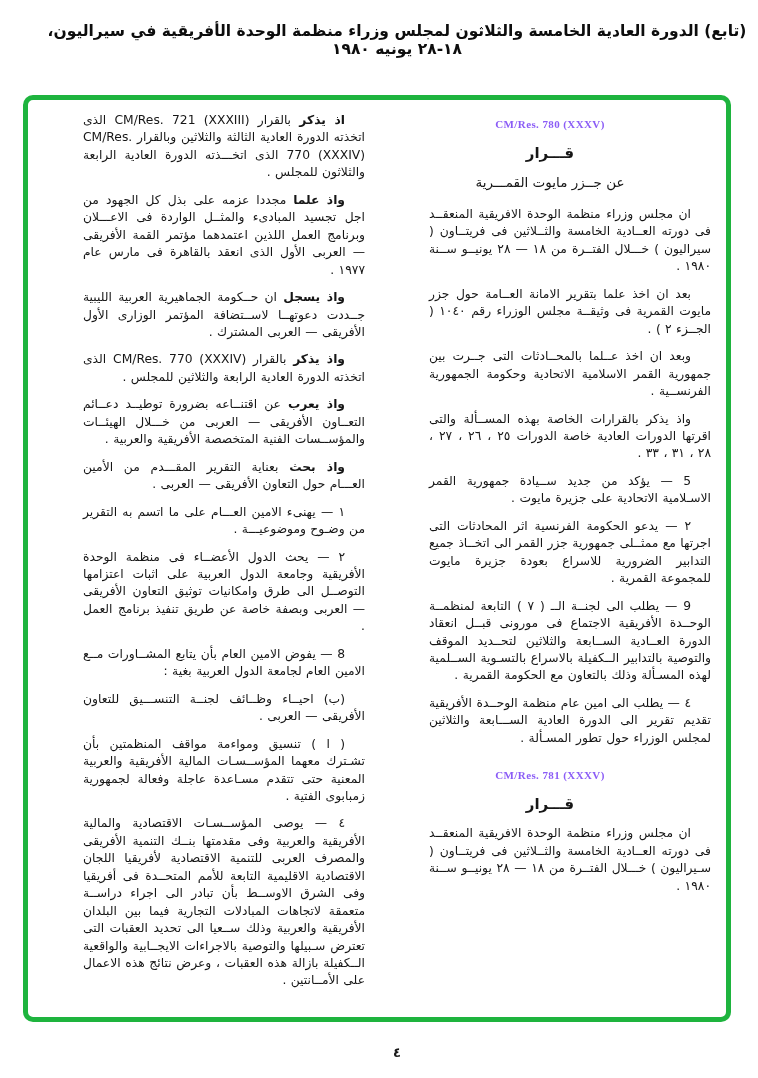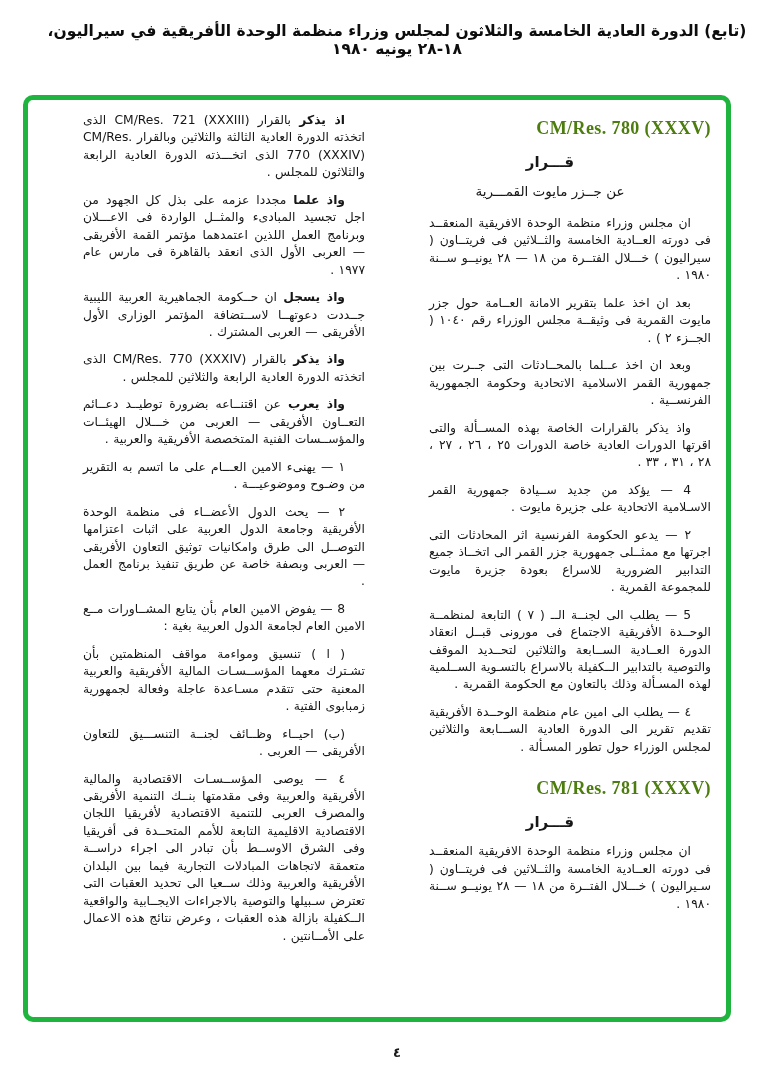--- a/index.html
+++ b/index.html
@@ -42,27 +42,27 @@
     direction: rtl;
     gap: 24px;
     padding: 12px 15px 10px 15px;
     height: 100%;
   }
   .col { flex: 1 1 0; overflow: hidden; }
 
   
   .code {
     direction: ltr;
-    text-align: right;
+    text-align: center;
     font-family: "Liberation Serif", serif;
     font-weight: bold;
-    font-size: 18px;
+    font-size: 11px;
     letter-spacing: 0.4px;
     margin: 6px 0 10px 0;
-    color: #4d7c0f;
+    color: #8b5cf6;
   }
   .code.second { margin-top: 22px; }
   .heading {
     text-align: center;
     font-weight: bold;
     font-size: 15px;
     margin: 14px 0 12px 0;
   }
   .subheading {
     text-align: center;
@@ -104,40 +104,41 @@
     <div class="columns">
 
       <div class="col">
         <div class="code">CM/Res. 780 (XXXV)</div>
         <div class="heading">قـــرار</div>
         <div class="subheading">عن جــزر مايوت القمـــرية</div>
         <p class="para">ان مجلس وزراء منظمة الوحدة الافريقية المنعقــد فى دورته العــادية الخامسة والثــلاثين فى فريتــاون ( سيراليون ) خـــلال الفتــرة من ١٨ — ٢٨ يونيــو ســنة ١٩٨٠ .</p>
         <p class="para">بعد ان اخذ علما بتقرير الامانة العــامة حول جزر مايوت القمرية فى وثيقــة مجلس الوزراء رقم ١٠٤٠ ( الجــزء ٢ ) .</p>
         <p class="para">وبعد ان اخذ عــلما بالمحــادثات التى جــرت بين جمهورية القمر الاسلامية الاتحادية وحكومة الجمهورية الفرنســية .</p>
         <p class="para">واذ يذكر بالقرارات الخاصة بهذه المســألة والتى اقرتها الدورات العادية خاصة الدورات ٢٥ ، ٢٦ ، ٢٧ ، ٢٨ ، ٣١ ، ٣٣ .</p>
-        <p class="para">4 — يؤكد من جديد ســيادة جمهورية القمر الاسـلامية الاتحادية على جزيرة مايوت .</p>
+        <p class="para">5 — يؤكد من جديد ســيادة جمهورية القمر الاسـلامية الاتحادية على جزيرة مايوت .</p>
         <p class="para">٢ — يدعو الحكومة الفرنسية اثر المحادثات التى اجرتها مع ممثــلى جمهورية جزر القمر الى اتخــاذ جميع التدابير الضرورية للاسراع بعودة جزيرة مايوت للمجموعة القمرية .</p>
-        <p class="para">5 — يطلب الى لجنــة الــ ( ٧ ) التابعة لمنظمــة الوحــدة الأفريقية الاجتماع فى مورونى قبــل انعقاد الدورة العــادية الســابعة والثلاثين لتحــديد الموقف والتوصية بالتدابير الــكفيلة بالاسراع بالتسـوية الســلمية لهذه المسـألة وذلك بالتعاون مع الحكومة القمرية .</p>
+        <p class="para">9 — يطلب الى لجنــة الــ ( ٧ ) التابعة لمنظمــة الوحــدة الأفريقية الاجتماع فى مورونى قبــل انعقاد الدورة العــادية الســابعة والثلاثين لتحــديد الموقف والتوصية بالتدابير الــكفيلة بالاسراع بالتسـوية الســلمية لهذه المسـألة وذلك بالتعاون مع الحكومة القمرية .</p>
         <p class="para">٤ — يطلب الى امين عام منظمة الوحــدة الأفريقية تقديم تقرير الى الدورة العادية الســـابعة والثلاثين لمجلس الوزراء حول تطور المسـألة .</p>
         <div class="code second">CM/Res. 781 (XXXV)</div>
         <div class="heading">قـــرار</div>
         <p class="para">ان مجلس وزراء منظمة الوحدة الافريقية المنعقــد فى دورته العــادية الخامسة والثــلاثين فى فريتــاون ( سـيراليون ) خـــلال الفتــرة من ١٨ — ٢٨ يونيــو ســنة ١٩٨٠ .</p>
       </div>
 
       <div class="col">
         <p class="para"><span class="lead">اذ يذكر</span><span> بالقرار CM/Res. 721 (XXXIII) الذى اتخذته الدورة العادية الثالثة والثلاثين وبالقرار CM/Res. 770 (XXXIV) الذى اتخـــذته الدورة العادية الرابعة والثلاثون للمجلس .</span></p>
         <p class="para"><span class="lead">واذ علما</span><span> مجددا عزمه على بذل كل الجهود من اجل تجسيد المبادىء والمثــل الواردة فى الاعـــلان وبرنامج العمل اللذين اعتمدهما مؤتمر القمة الأفريقى — العربى الأول الذى انعقد بالقاهرة فى مارس عام ١٩٧٧ .</span></p>
         <p class="para"><span class="lead">واذ يسجل</span><span> ان حــكومة الجماهيرية العربية الليبية جــددت دعوتهــا لاســتضافة المؤتمر الوزارى الأول الأفريقى — العربى المشترك .</span></p>
         <p class="para"><span class="lead">واذ يذكر</span><span> بالقرار CM/Res. 770 (XXXIV) الذى اتخذته الدورة العادية الرابعة والثلاثين للمجلس .</span></p>
         <p class="para"><span class="lead">واذ يعرب</span><span> عن اقتنــاعه بضرورة توطيــد دعــائم التعــاون الأفريقى — العربى من خـــلال الهيئــات والمؤســسات الفنية المتخصصة الأفريقية والعربية .</span></p>
+        <p class="para"><span class="lead">واذ بحث</span><span> بعناية التقرير المقـــدم من الأمين العـــام حول التعاون الأفريقى — العربى .</span></p>
         <p class="para">١ — يهنىء الامين العـــام على ما اتسم به التقرير من وضـوح وموضوعيـــة .</p>
         <p class="para">٢ — يحث الدول الأعضــاء فى منظمة الوحدة الأفريقية وجامعة الدول العربية على اثبات اعتزامها التوصــل الى طرق وامكانيات توثيق التعاون الأفريقى — العربى وبصفة خاصة عن طريق تنفيذ برنامج العمل .</p>
         <p class="para">8 — يفوض الامين العام بأن يتابع المشــاورات مــع الامين العام لجامعة الدول العربية بغية :</p>
+        <p class="para">(ب) احيــاء وظــائف لجنــة التنســـيق للتعاون الأفريقى — العربى .</p>
         <p class="para">( ا ) تنسيق ومواءمة مواقف المنظمتين بأن تشـترك معهما المؤســسـات المالية الأفريقية والعربية المعنية حتى تتقدم مسـاعدة عاجلة وفعالة لجمهورية زمبابوى الفتية .</p>
-        <p class="para">(ب) احيــاء وظــائف لجنــة التنســـيق للتعاون الأفريقى — العربى .</p>
         <p class="para">٤ — يوصى المؤســسـات الاقتصادية والمالية الأفريقية والعربية وفى مقدمتها بنــك التنمية الأفريقى والمصرف العربى للتنمية الاقتصادية لأفريقيا اللجان الاقتصادية الاقليمية التابعة للأمم المتحــدة فى أفريقيا وفى الشرق الاوســط بأن تبادر الى اجراء دراســة متعمقة لاتجاهات المبادلات التجارية فيما بين البلدان الأفريقية والعربية وذلك ســعيا الى تحديد العقبات التى تعترض سـبيلها والتوصية بالاجراءات الايجــابية والواقعية الــكفيلة بازالة هذه العقبات ، وعرض نتائج هذه الاعمال على الأمــانتين .</p>
       </div>
 
     </div>
   </div>
 
   <div class="page-number">٤</div>
 
 </div>
 

